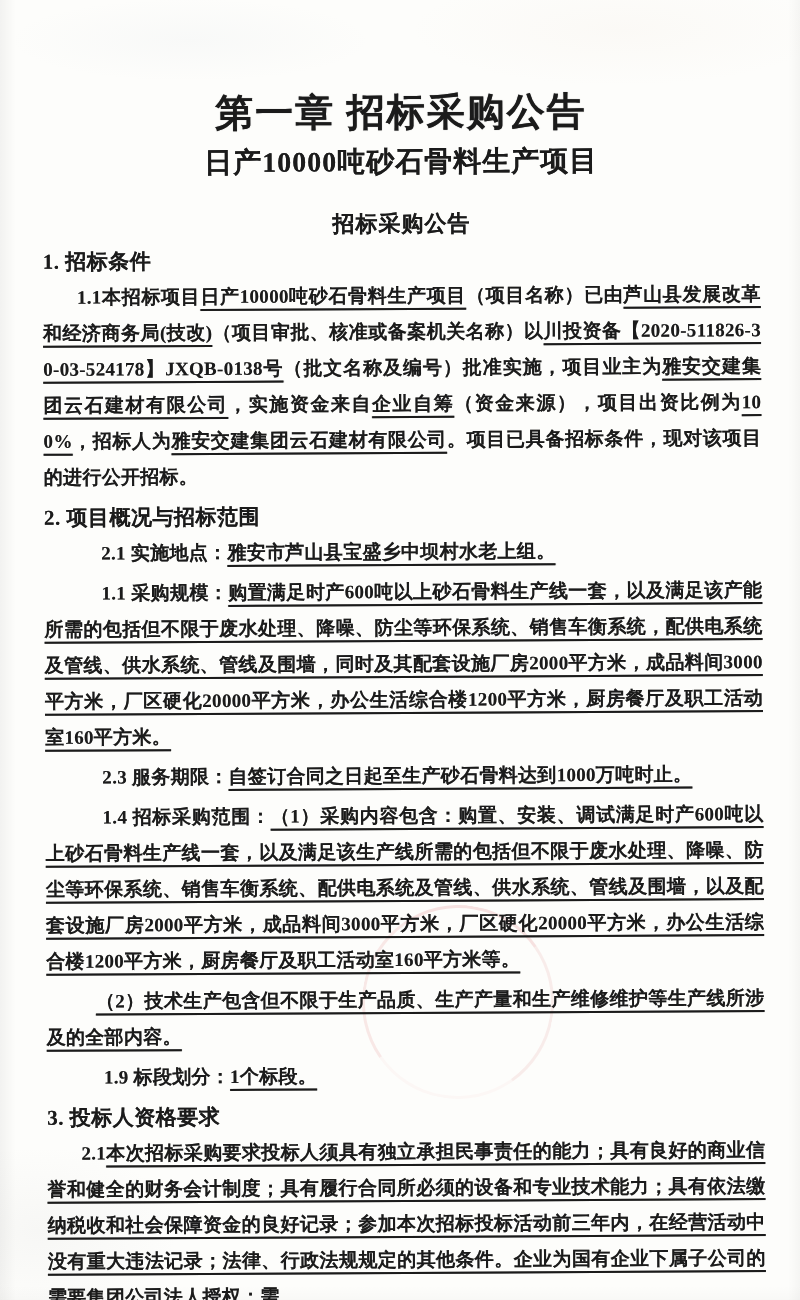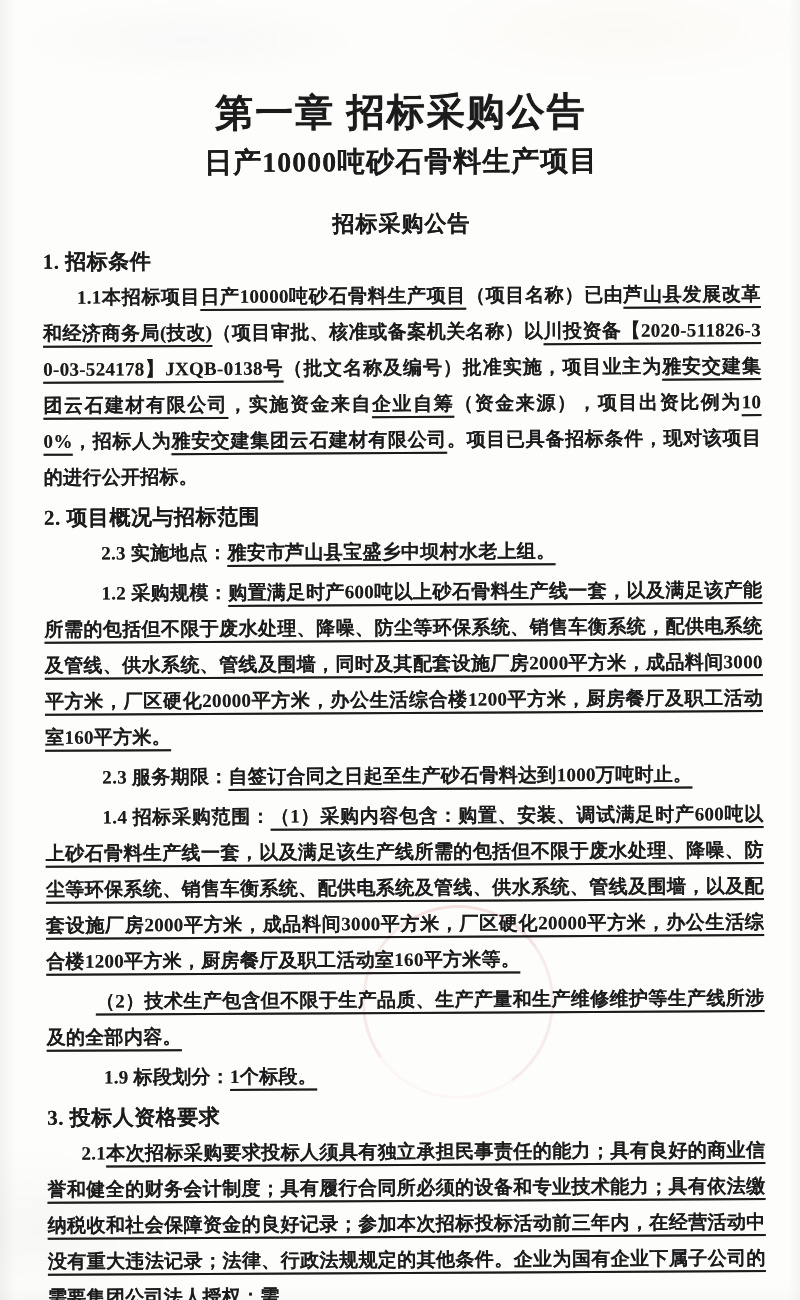--- a/index.html
+++ b/index.html
@@ -95,22 +95,22 @@
 <div class="page">
   <div class="seal"></div>
   <div class="doc-content">
     <div class="chapter-title">第一章 招标采购公告</div>
     <div class="project-title">日产10000吨砂石骨料生产项目</div>
     <div class="announcement-title">招标采购公告</div>
     <div>
         <div class="sec-heading">1. 招标条件</div>
         <p class="para" style="text-indent: 1.8em;"><span>1.1本招标项目</span><span class="u">日产10000吨砂石骨料生产项目</span><span>（项目名称）已由</span><span class="u">芦山县发展改革和经济商务局(技改)</span><span>（项目审批、核准或备案机关名称）以</span><span class="u">川投资备【2020-511826-30-03-524178】JXQB-0138号</span><span>（批文名称及编号）批准实施，项目业主为</span><span class="u">雅安交建集团云石建材有限公司</span><span>，实施资金来自</span><span class="u">企业自筹</span><span>（资金来源），项目出资比例为</span><span class="u">100%</span><span>，招标人为</span><span class="u">雅安交建集团云石建材有限公司</span><span>。项目已具备招标条件，现对该项目的进行公开招标。</span></p>
         <div class="sec-heading">2. 项目概况与招标范围</div>
-        <p class="para" style="text-indent: 3em;"><span>2.3 实施地点：</span><span class="u">雅安市芦山县宝盛乡中坝村水老上组。</span></p>
-        <p class="para" style="text-indent: 3em;"><span>1.2 采购规模：</span><span class="u">购置满足时产600吨以上砂石骨料生产线一套，以及满足该产能所需的包括但不限于废水处理、降噪、防尘等环保系统、销售车衡系统，配供电系统及管线、供水系统、管线及围墙，同时及其配套设施厂房2000平方米，成品料间3000平方米，厂区硬化20000平方米，办公生活综合楼1200平方米，厨房餐厅及职工活动室160平方米。</span></p>
+        <p class="para" style="text-indent: 3em;"><span>2.1 实施地点：</span><span class="u">雅安市芦山县宝盛乡中坝村水老上组。</span></p>
+        <p class="para" style="text-indent: 3em;"><span>1.1 采购规模：</span><span class="u">购置满足时产600吨以上砂石骨料生产线一套，以及满足该产能所需的包括但不限于废水处理、降噪、防尘等环保系统、销售车衡系统，配供电系统及管线、供水系统、管线及围墙，同时及其配套设施厂房2000平方米，成品料间3000平方米，厂区硬化20000平方米，办公生活综合楼1200平方米，厨房餐厅及职工活动室160平方米。</span></p>
         <p class="para" style="text-indent: 3em;"><span>2.3 服务期限：</span><span class="u">自签订合同之日起至生产砂石骨料达到1000万吨时止。</span></p>
         <p class="para" style="text-indent: 3em;"><span>1.4 招标采购范围：</span><span class="u">（1）采购内容包含：购置、安装、调试满足时产600吨以上砂石骨料生产线一套，以及满足该生产线所需的包括但不限于废水处理、降噪、防尘等环保系统、销售车衡系统、配供电系统及管线、供水系统、管线及围墙，以及配套设施厂房2000平方米，成品料间3000平方米，厂区硬化20000平方米，办公生活综合楼1200平方米，厨房餐厅及职工活动室160平方米等。</span></p>
         <p class="para" style="text-indent: 2.6em;"><span class="u">（2）技术生产包含但不限于生产品质、生产产量和生产维修维护等生产线所涉及的全部内容。</span></p>
         <p class="para" style="text-indent: 3em;"><span>1.9 标段划分：</span><span class="u">1个标段。</span></p>
         <div class="sec-heading">3. 投标人资格要求</div>
         <p class="para" style="text-indent: 1.8em;"><span>2.1</span><span class="u">本次招标采购要求投标人须具有独立承担民事责任的能力；具有良好的商业信誉和健全的财务会计制度；具有履行合同所必须的设备和专业技术能力；具有依法缴纳税收和社会保障资金的良好记录；参加本次招标投标活动前三年内，在经营活动中没有重大违法记录；法律、行政法规规定的其他条件。企业为国有企业下属子公司的需要集团公司法人授权；需</span></p>
       </div>
   </div>
 </div>
 

